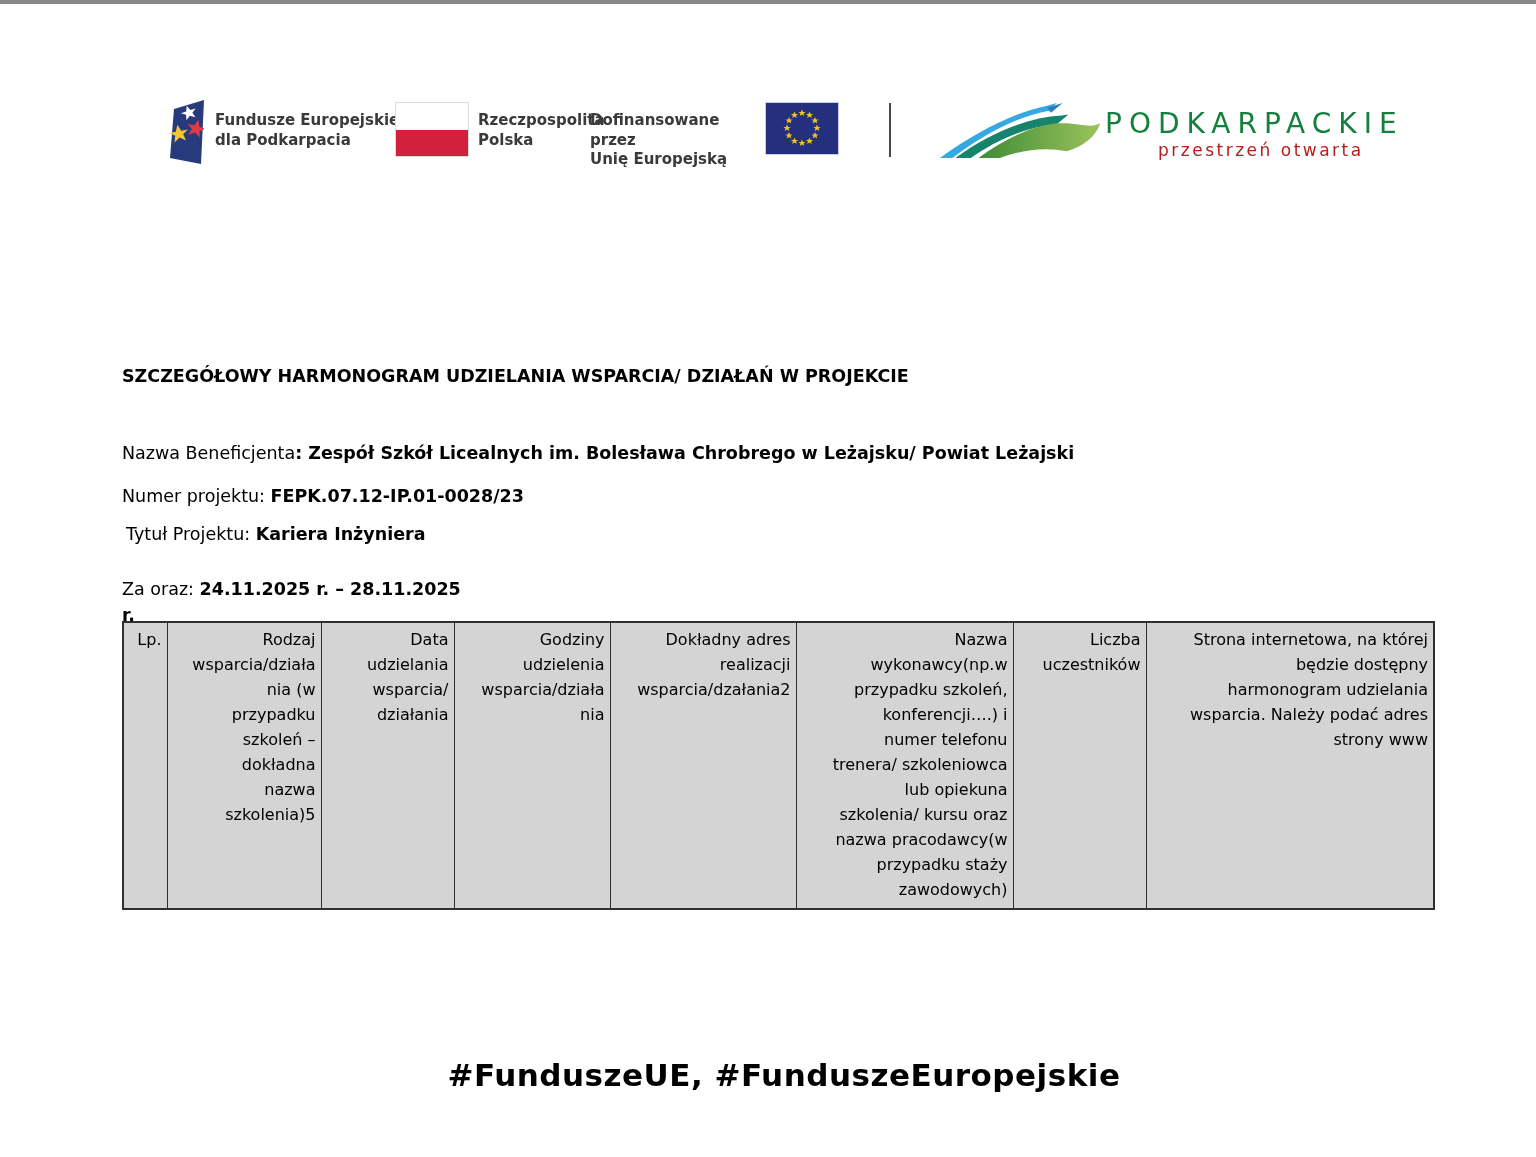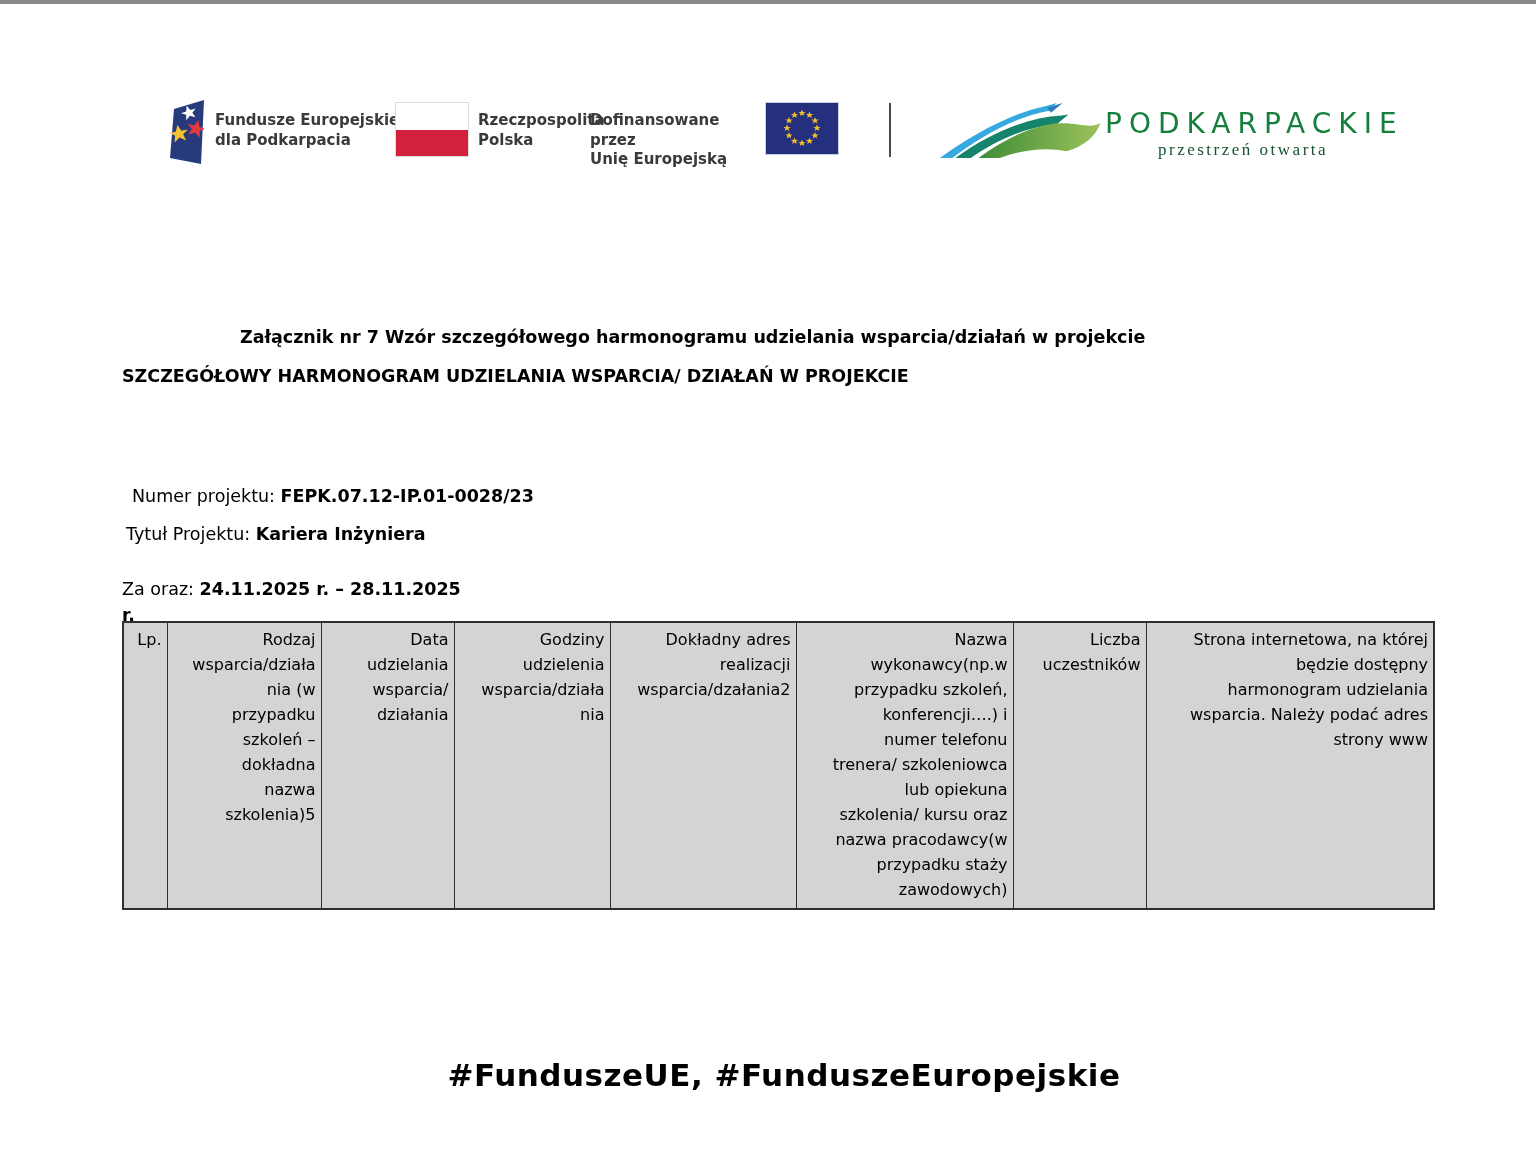--- a/index.html
+++ b/index.html
@@ -26,23 +26,22 @@
     display:flex;flex-direction:column;
   }
   .pl-flag .white{flex:1;background:#ffffff;}
   .pl-flag .red{flex:1;background:#d2213c;}
   .separator{width:2px;height:54px;background:#4a4a4a;}
   .podk-name{
     font-size:28px;letter-spacing:7px;color:#15803d;line-height:28px;
     white-space:nowrap;
   }
   .podk-tagline{
-    font-size:17px;letter-spacing:2.5px;color:#14532d;line-height:18px;
+    font-size:17px;letter-spacing:2.5px;color:#b91c1c;line-height:18px;
     white-space:nowrap;
-    font-family:Liberation Serif, serif;
   }
 
   
   .doc-line{font-size:17.5px;line-height:26px;white-space:nowrap;}
   .bold{font-weight:bold;}
   .title{font-weight:bold;}
 
   
   table.schedule{
     border-collapse:collapse;
@@ -135,24 +134,26 @@
       </defs>
       <path d="M0,57 C36,31 76,10 110,3 L121,0 L113,8 C78,14 40,36 13,57 Z" fill="#36a9e1"></path>
       <polygon points="111,5 127,0 115,10" fill="#2e7bbf"></polygon>
       <path d="M16,57 C52,31 90,15 126,13 L133,12 L121,22 C90,24 56,40 32,57 Z" fill="#16836c"></path>
       <path d="M40,57 C70,34 102,22 124,21 C143,20 155,27 166,21 C161,35 149,45 131,50 C110,45 82,49 62,57 Z" fill="url(#greenGrad)"></path>
     </svg>
   </div>
   <div class="abs podk-name" style="left:1105px;top:106px;">PODKARPACKIE</div>
   <div class="abs podk-tagline" style="left:1158px;top:137px;">przestrzeń otwarta</div>
 
-  <div class="abs doc-line title" style="left:240px;top:320px;">Załącznik nr 7 Wzór szczegółowego harmonogramu udzielania wsparcia/działań w projekcie</div>
   <div class="abs doc-line title" style="left:122px;top:359px;">SZCZEGÓŁOWY HARMONOGRAM UDZIELANIA WSPARCIA/ DZIAŁAŃ W PROJEKCIE</div>
 
-  <div class="abs doc-line" style="left:132px;top:479px;">
+  <div class="abs doc-line" style="left:122px;top:436px;">
+    <span>Nazwa Beneficjenta</span><span class="bold">: Zespół Szkół Licealnych im. Bolesława Chrobrego w Leżajsku/ Powiat Leżajski</span>
+  </div>
+  <div class="abs doc-line" style="left:122px;top:479px;">
     <span>Numer projektu: </span><span class="bold">FEPK.07.12-IP.01-0028/23</span>
   </div>
   <div class="abs doc-line" style="left:126px;top:517px;">
     <span>Tytuł Projektu: </span><span class="bold">Kariera Inżyniera</span>
   </div>
   <div class="abs doc-line" style="left:122px;top:572px;">
     <span>Za oraz: </span><span class="bold">24.11.2025 r. – 28.11.2025</span>
   </div>
   <div class="abs doc-line bold" style="left:122px;top:598px;">r.</div>
 

